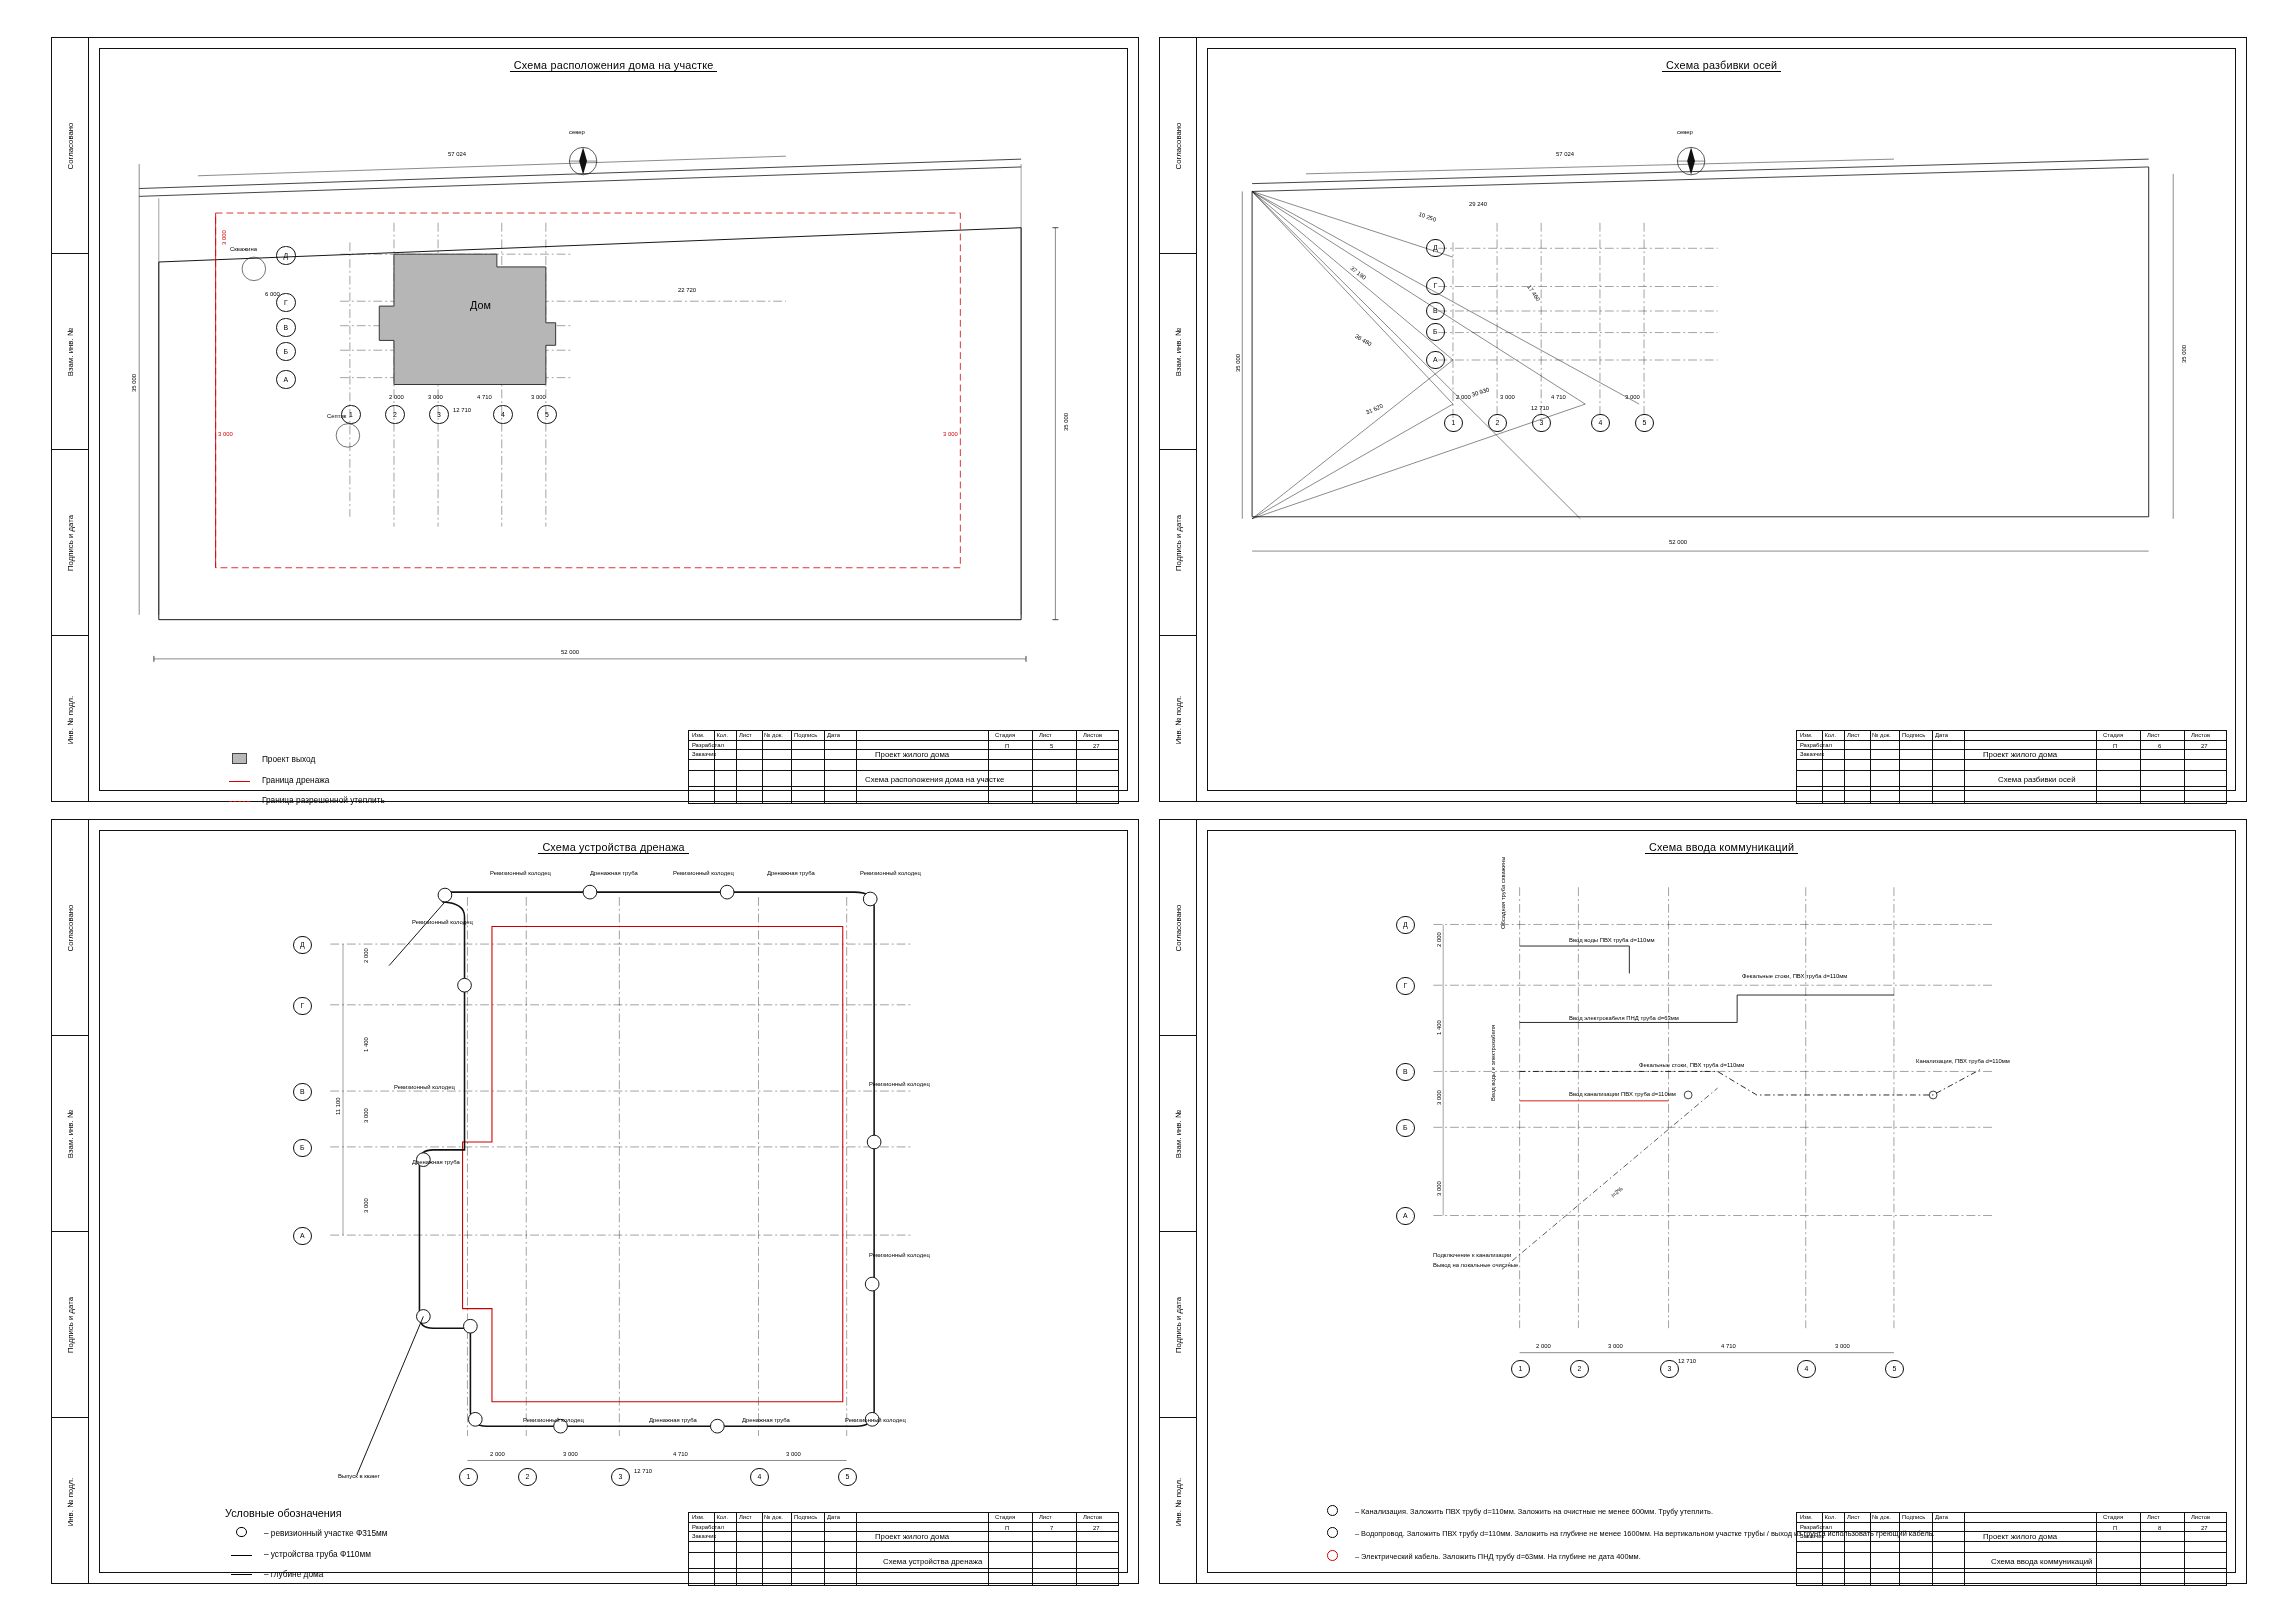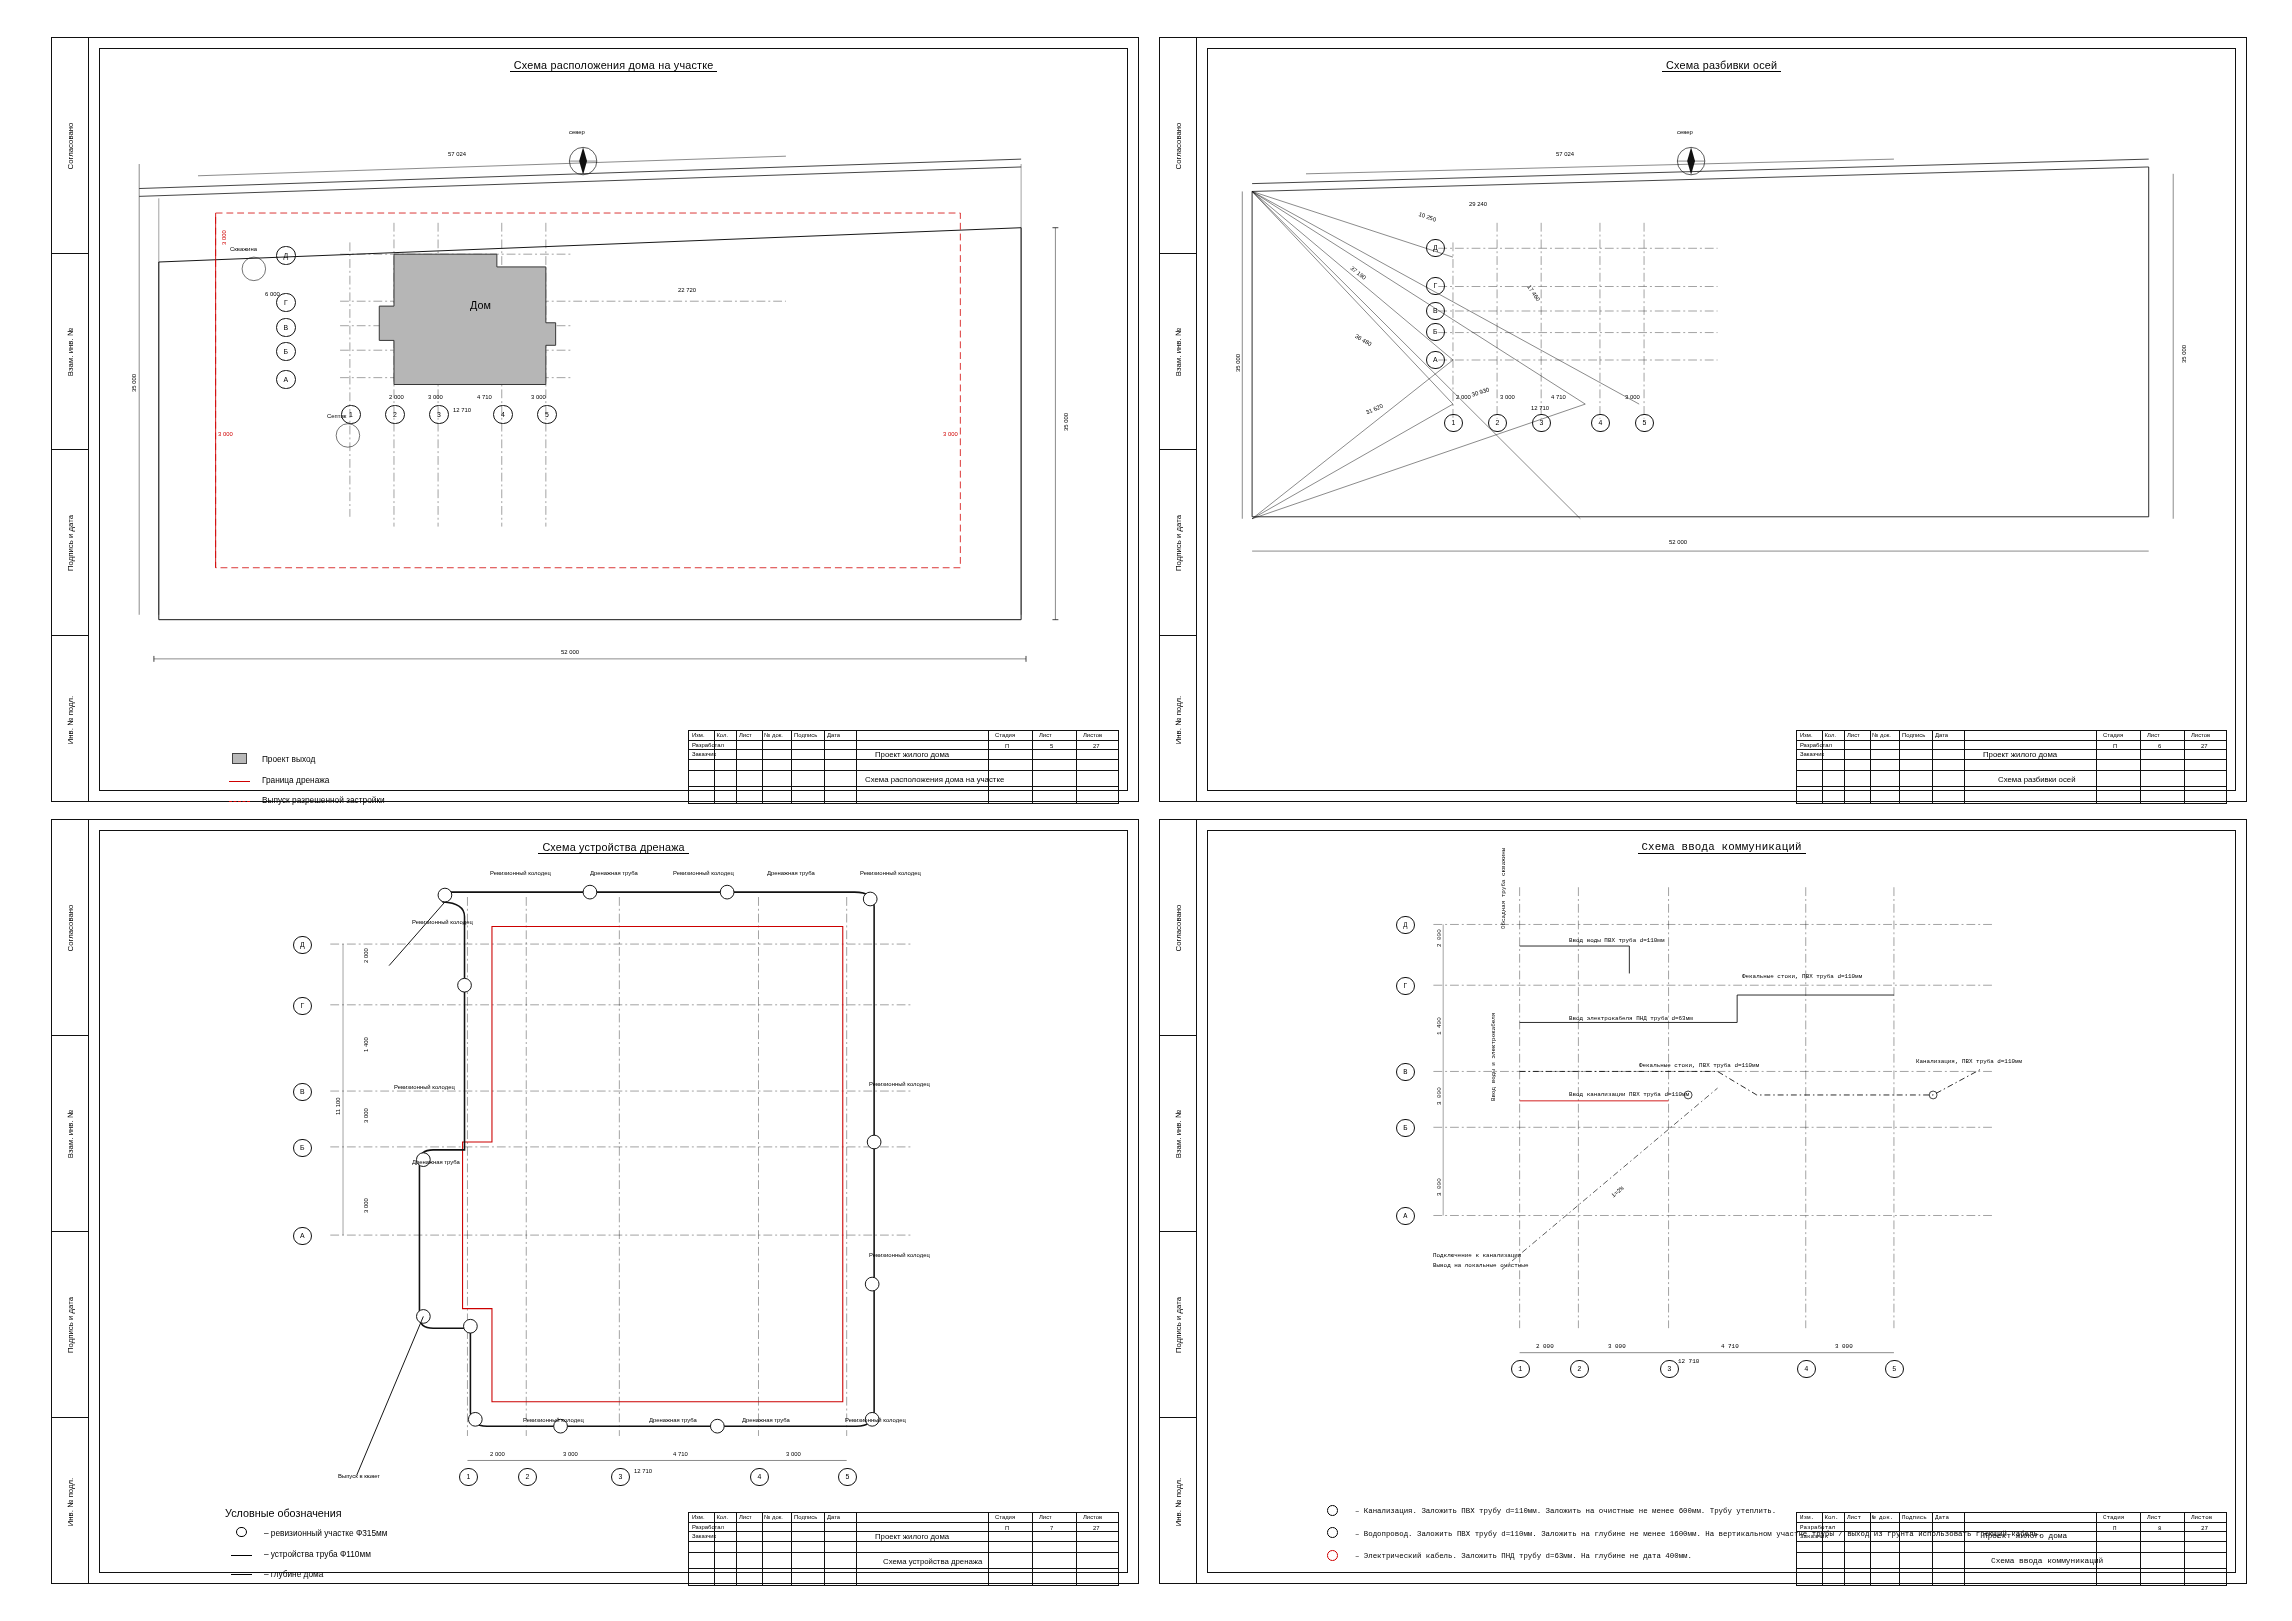--- a/index.html
+++ b/index.html
@@ -147,21 +147,21 @@
         <div class="row">
             <span class="key"><span class="swatch"></span></span>
             <span>Проект выход</span>
           </div>
         <div class="row">
             <span class="key"><span class="lineR"></span></span>
             <span>Граница дренажа</span>
           </div>
         <div class="row">
             <span class="key"><span class="lineRd"></span></span>
-            <span>Выпуск разрешенной застройки</span>
+            <span>Граница разрешенной утеплить</span>
           </div>
       </div>
 
       <div class="tb" style="left:588px;top:681px;width:431px;height:74px;">
         <div class="r" style="top:0;height:9.8px;"></div>
         <div class="r" style="top:9.8px;height:9.8px;"></div>
         <div class="r" style="top:19.6px;height:9.8px;"></div>
         <div class="r" style="top:29px;height:10.8px;"></div>
         <div class="r" style="top:40px;height:16.7px;"></div>
         <div class="c" style="left:24.5px;"></div>
@@ -479,21 +479,21 @@
           <span class="vtext">Взам. инв. №</span>
         </div>
       <div class="cell" style="top:412px;height:186px;">
           <span class="vtext">Подпись и дата</span>
         </div>
       <div class="cell" style="top:598px;height:167px;border-bottom:none;">
           <span class="vtext">Инв. № подл.</span>
         </div>
     </div>
 
-    <div class="sheet-inner" style="left:47px;top:9.8px;right:9.8px;bottom:9.8px;font-family:Liberation Mono, monospace;">
+    <div class="sheet-inner" style="left:47px;top:9.8px;right:9.8px;bottom:9.8px;">
       <div class="sheet-title"><span>Схема ввода коммуникаций</span></div>
 
       <svg width="1024" height="686" style="left:0;top:17.6px;" viewBox="0 0 1045 700">
         <g stroke="#111" stroke-width="0.4" stroke-dasharray="9,3,2,3">
           <line x1="318" y1="40" x2="318" y2="490"></line>
           <line x1="378" y1="40" x2="378" y2="490"></line>
           <line x1="470" y1="40" x2="470" y2="490"></line>
           <line x1="610" y1="40" x2="610" y2="490"></line>
           <line x1="700" y1="40" x2="700" y2="490"></line>
           <line x1="230" y1="78" x2="800" y2="78"></line>

